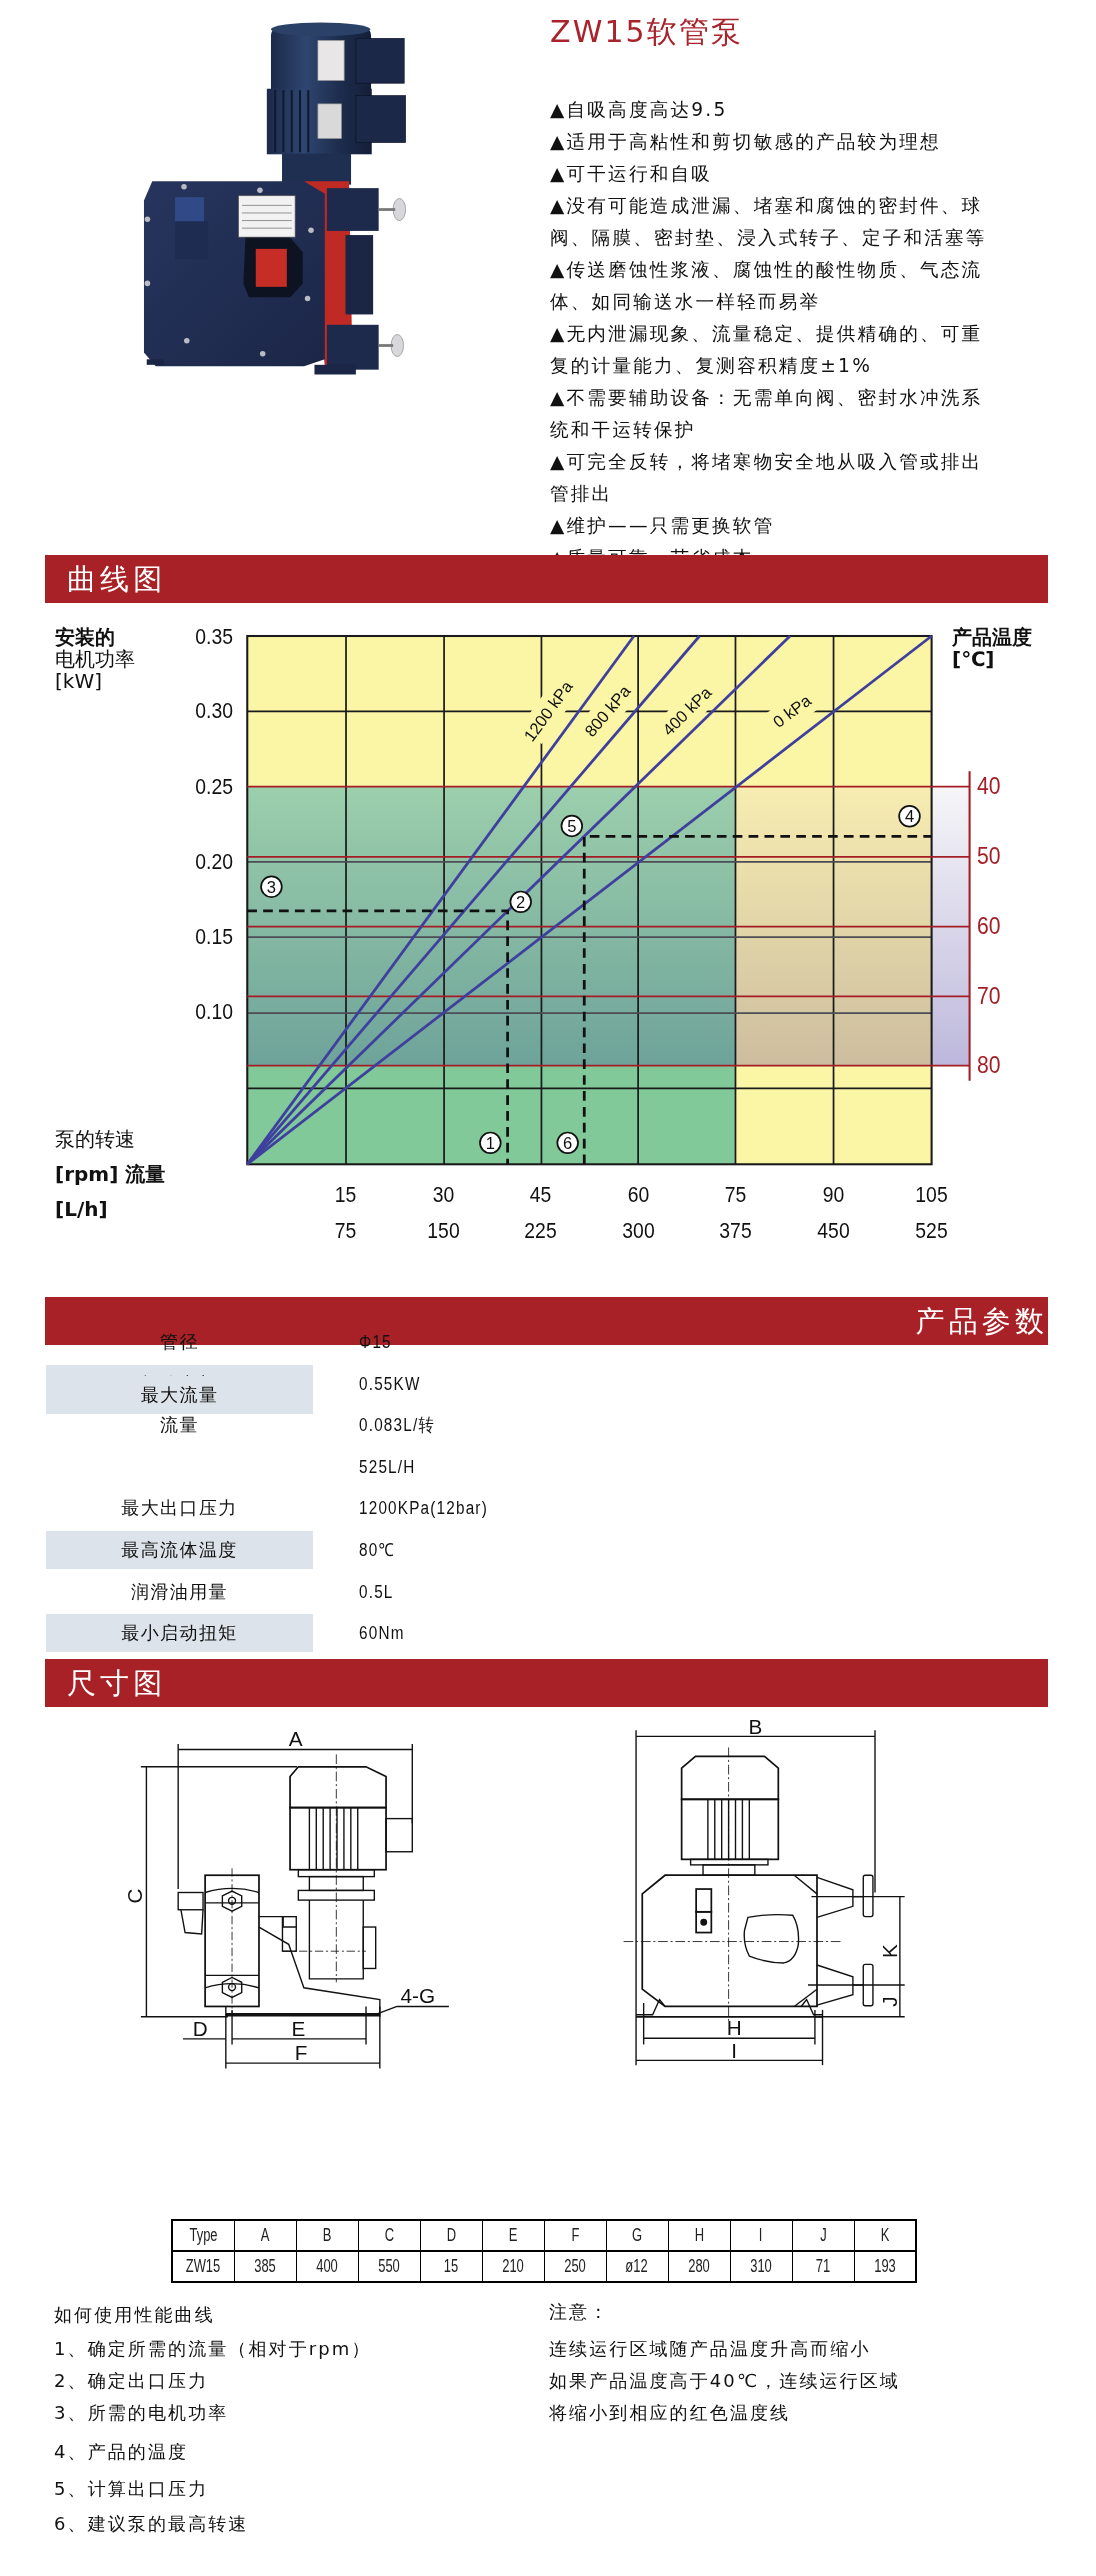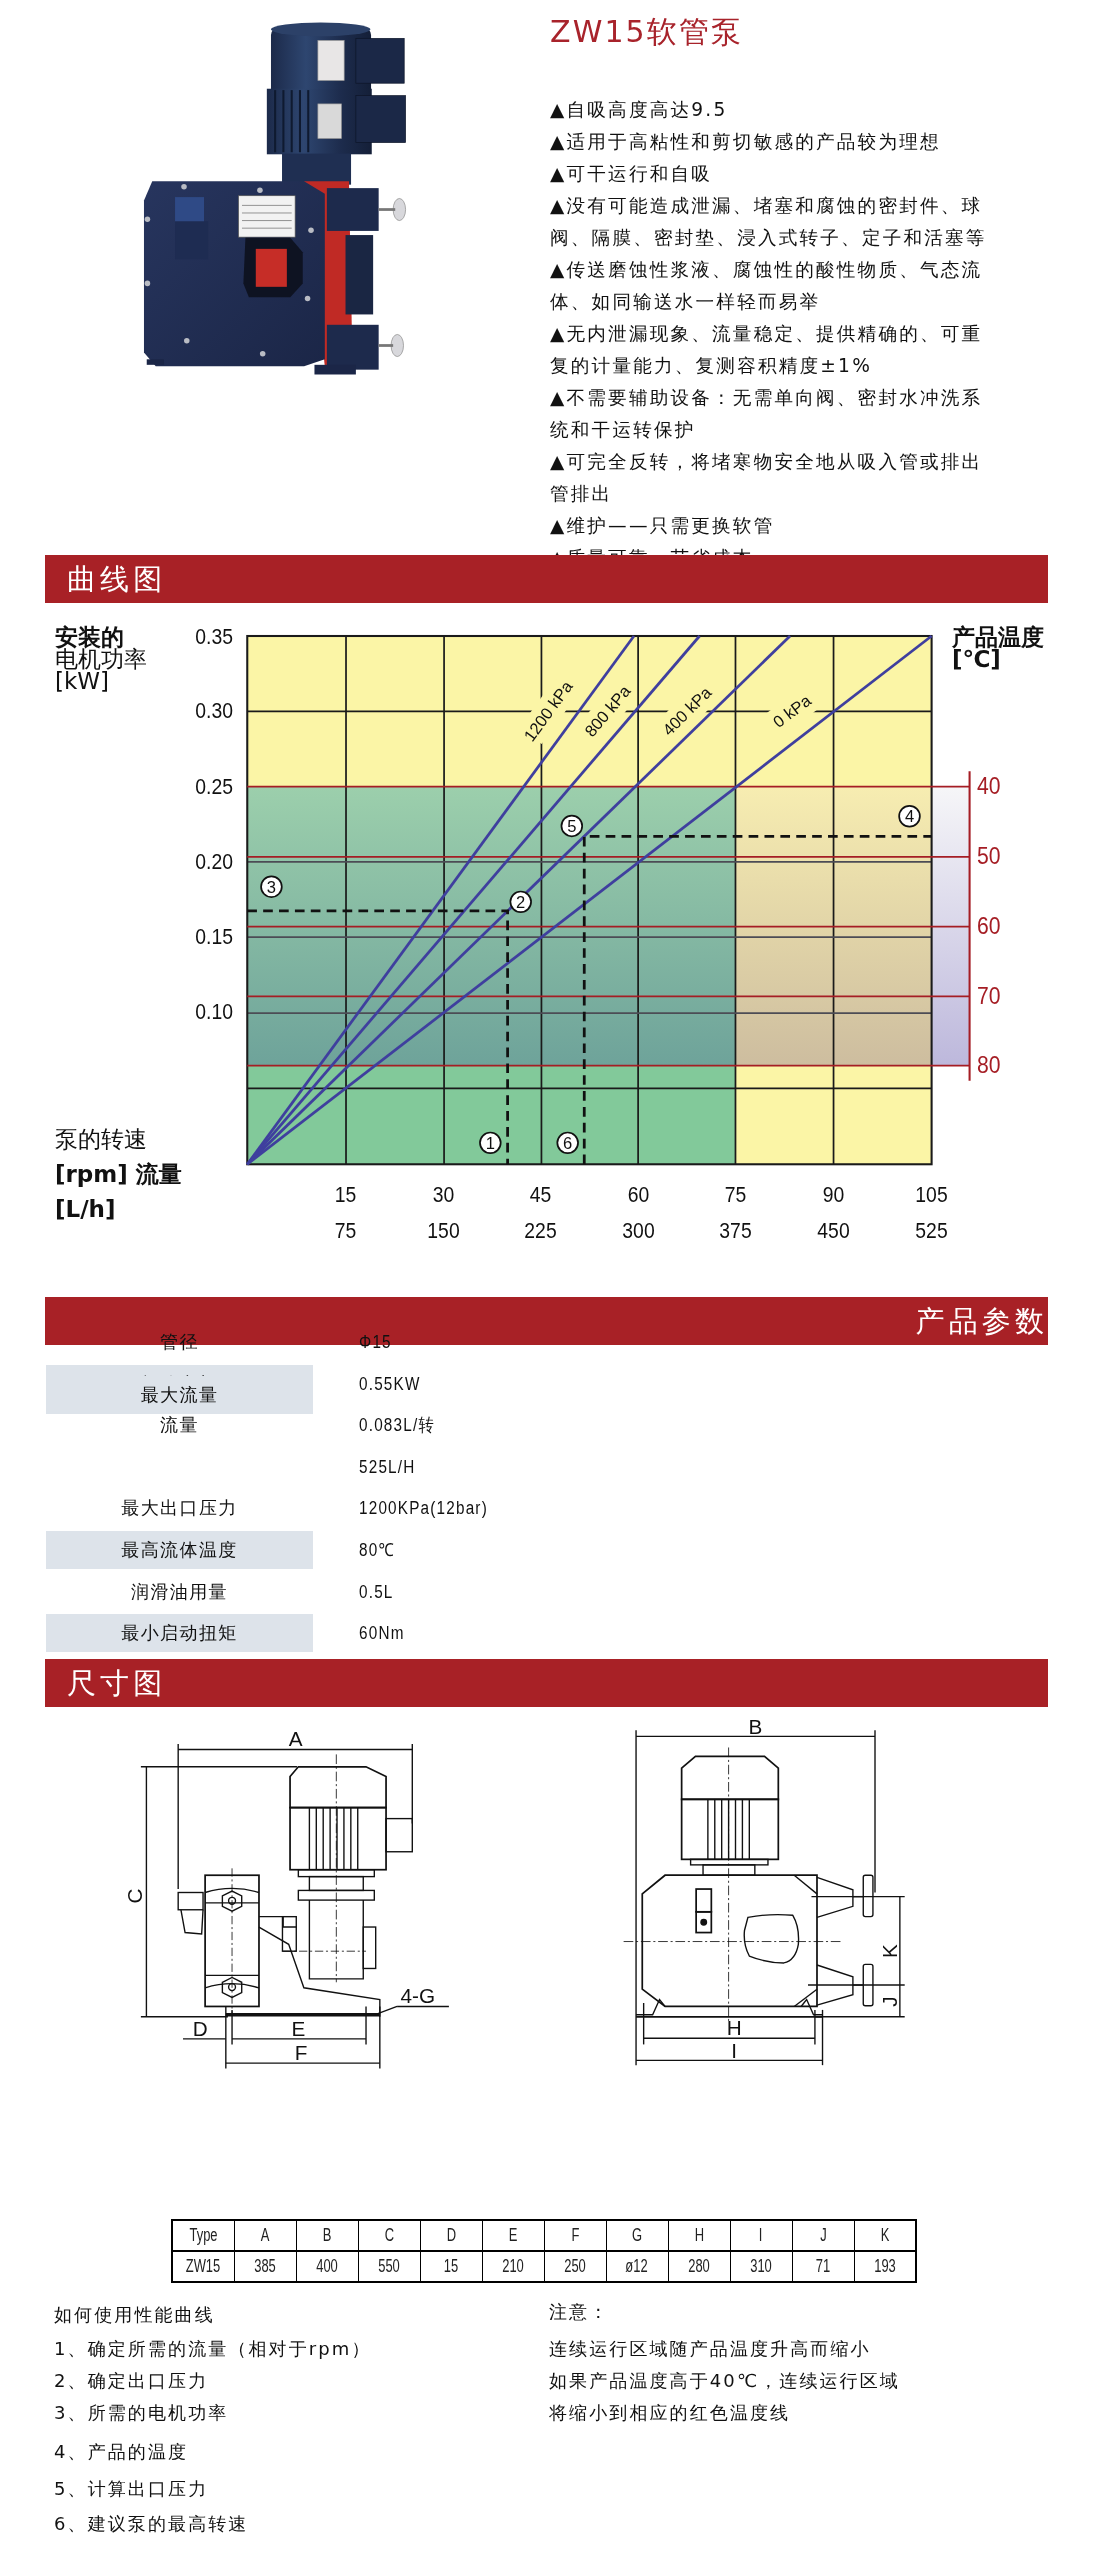--- a/index.html
+++ b/index.html
@@ -4,21 +4,21 @@
 <style>
   * { box-sizing: border-box; margin: 0; padding: 0; }
   html, body { background: #ffffff; }
   body { width: 1096px; height: 2576px; position: relative; overflow: hidden; font-family: "DejaVu Sans", "Liberation Sans", sans-serif; color: #111; }
   .abs { position: absolute; }
   .photo { position: absolute; left: 135px; top: 21px; width: 283px; height: 366px; }
   .title { position: absolute; left: 550px; top: 12.4px; font-size: 30px; color: #a8232b; font-family: "DejaVu Sans", sans-serif; letter-spacing: 2.1px; white-space: nowrap; line-height: 40px; }
   .features { position: absolute; left: 550px; top: 62px; width: 477px; margin-top: 32px; }
   .feature { font-size: 18.6px; line-height: 32px; letter-spacing: 2.2px; white-space: nowrap; color: #111; transform-origin: left center; }
   .section-bar { position: absolute; left: 45px; width: 1003px; height: 48px; background: #a82126; color: #fff; font-family: "DejaVu Serif", "Liberation Serif", serif; font-size: 29px; line-height: 48px; padding-left: 22px; letter-spacing: 4.1px; }
-  .axis-title { position: absolute; font-size: 23px; line-height: 22px; white-space: nowrap; color: #111; }
+  .axis-title { position: absolute; font-size: 20px; line-height: 22px; white-space: nowrap; color: #111; }
   .ytick { position: absolute; left: 181px; width: 52px; text-align: right; font-family: "Liberation Sans", sans-serif; font-size: 22px; line-height: 22px; transform: scaleX(0.88); transform-origin: right center; color: #111; }
   .xtick { position: absolute; width: 69px; margin-left: -35px; text-align: center; font-family: "Liberation Sans", sans-serif; font-size: 22px; line-height: 22px; transform: scaleX(0.88); color: #111; }
   .ttick { position: absolute; left: 977px; font-family: "Liberation Sans", sans-serif; font-size: 23.5px; line-height: 23.5px; color: #a51d24; transform: scaleX(0.9); transform-origin: left center; }
   .param-label { position: absolute; left: 46px; width: 267px; height: 38px; text-align: center; font-size: 18px; line-height: 38px; letter-spacing: 1.4px; color: #111; }
   .param-label.shaded { background: #dde3ea; }
   .param-value { position: absolute; left: 359px; height: 38px; font-family: "Liberation Sans", sans-serif; font-size: 18px; line-height: 38px; letter-spacing: 1.4px; color: #111; white-space: nowrap; transform: scaleX(0.85); transform-origin: left center; }
   .dim-table { position: absolute; left: 171px; top: 2219px; border-collapse: collapse; border: 2.1px solid #000; }
   .dim-table td { width: 62px; height: 31px; border: 1.4px solid #000; text-align: center; font-family: "Liberation Sans", sans-serif; font-size: 18px; color: #222; transform: none; }
   .dim-table tr.head td { border-bottom: 2.1px solid #000; }
   .dim-cell { display: inline-block; transform: scaleX(0.72); }

